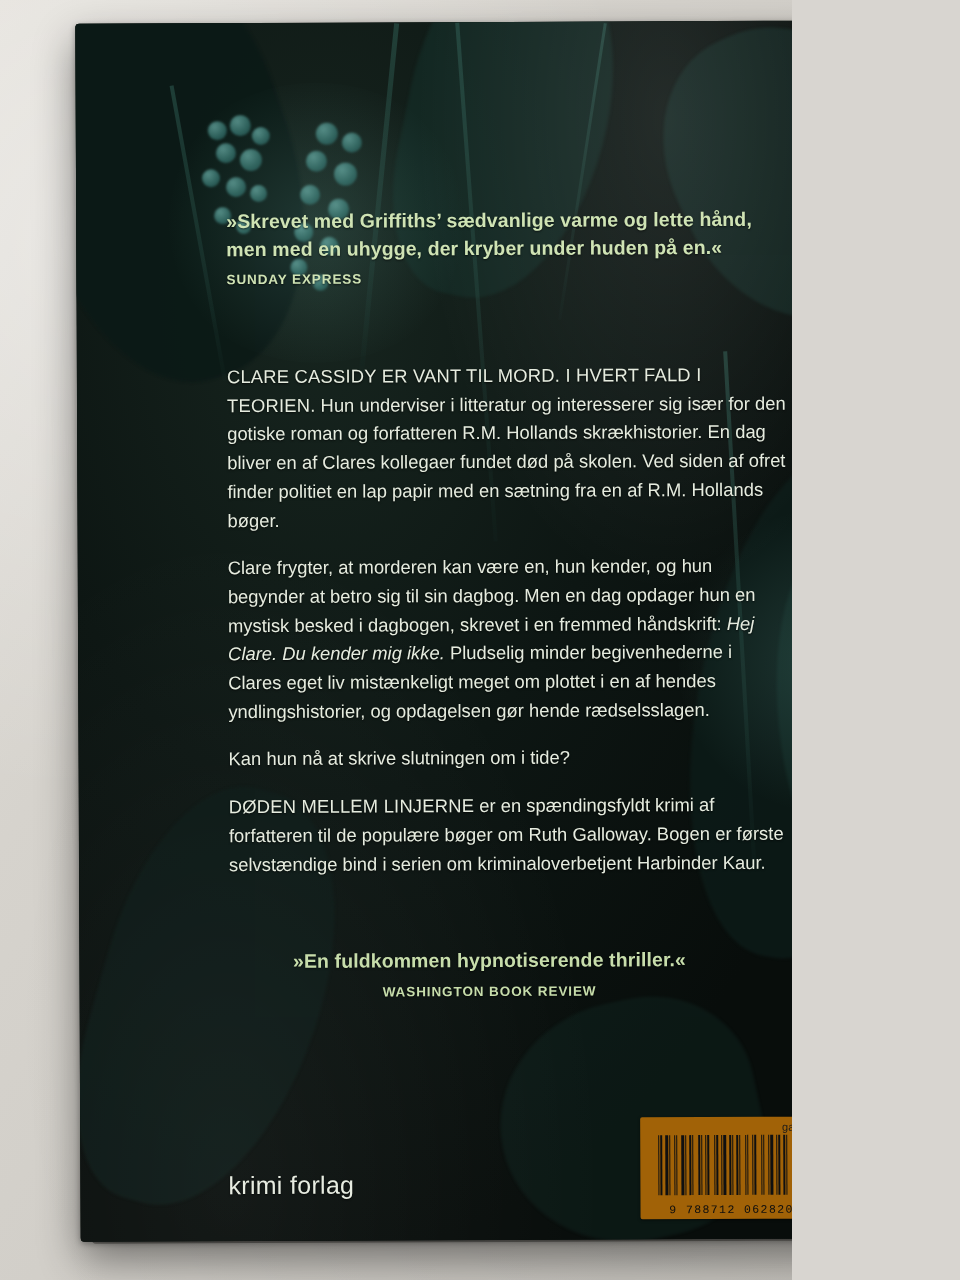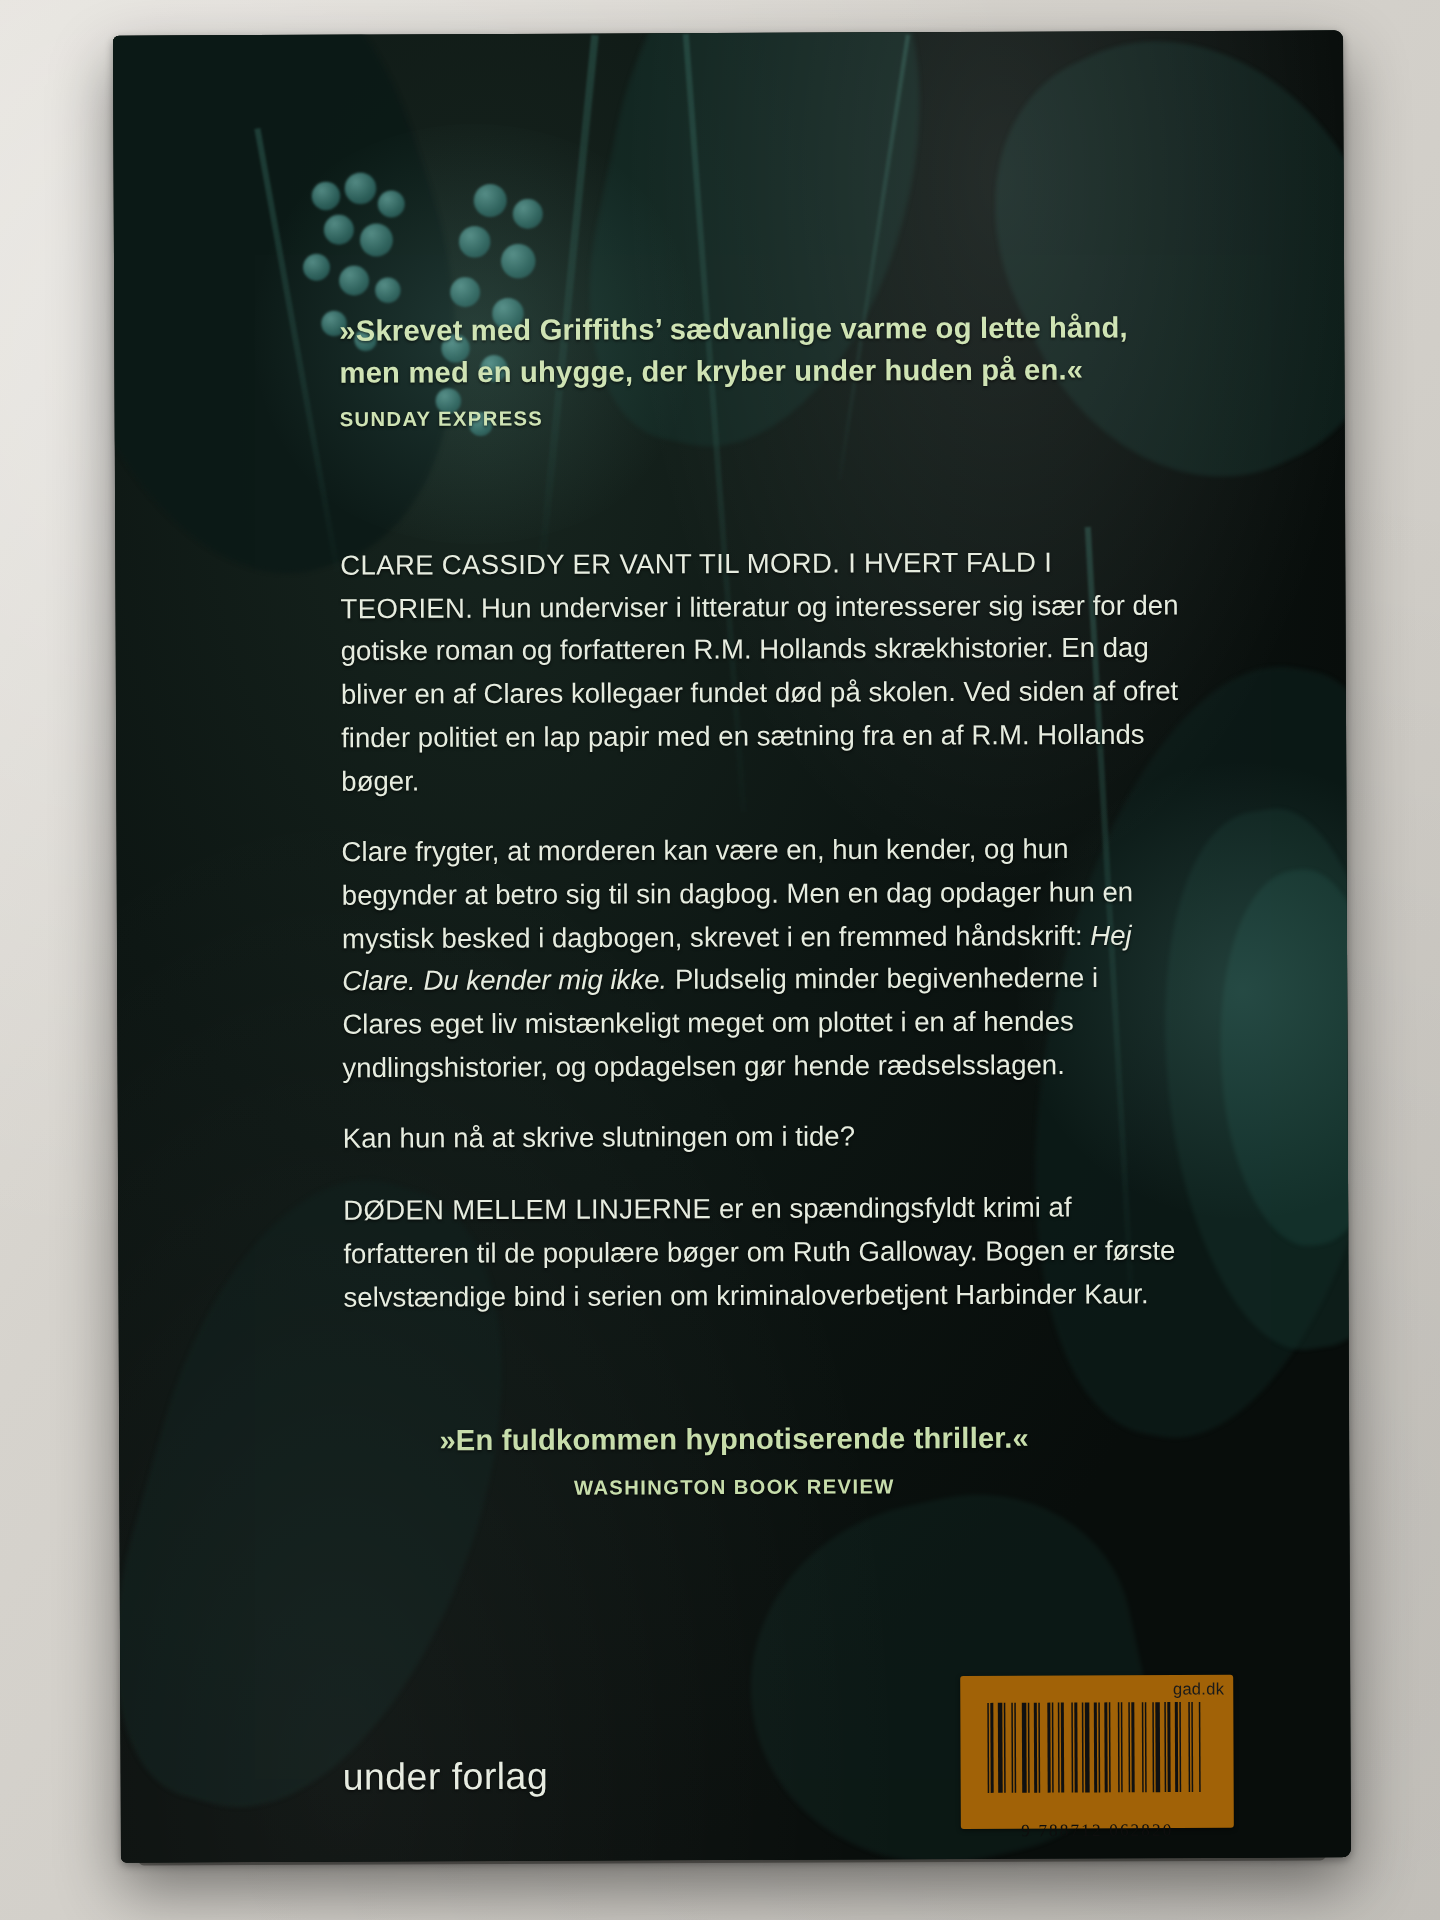--- a/index.html
+++ b/index.html
@@ -9,21 +9,21 @@
   }
   body {
     width: 960px;
     height: 1280px;
     overflow: hidden;
     font-family: "Liberation Sans", sans-serif;
   }
 
   #scene {
     position: relative;
-    width: 960px;
+    width: 792px;
     height: 1280px;
     background: linear-gradient(125deg, #e3e0da 0%, #d6d3cd 35%, #cfccc6 70%, #c9c6c0 100%);
     overflow: hidden;
   }
 
   
   #desk-texture {
     position: absolute;
     inset: 0;
     background-image:
@@ -191,26 +191,26 @@
     align-items: stretch;
     gap: 0;
     padding-left: 10px;
   }
   #barcode-bars span {
     display: block;
     background: #101010;
     margin-right: 1px;
   }
   #barcode-number {
-    margin-top: 20px;
+    margin-top: 8px;
     font-size: 11.5px;
     letter-spacing: 1.4px;
     color: #0e0e0e;
     text-align: center;
-    font-family: Liberation Serif, serif;
+    font-family: Liberation Mono, monospace;
   }
 
   
   #page-block {
     position: absolute;
     left: 92px;
     top: 1228px;
     width: 792px;
     height: 14px;
     background: linear-gradient(180deg, #9c9a93, #6e6c66);
@@ -292,21 +292,21 @@
         <p><span>Clare frygter, at morderen kan være en, hun kender, og hun begynder at betro sig til sin dagbog. Men en dag opdager hun en mystisk besked i dagbogen, skrevet i en fremmed håndskrift: </span><span class="ital">Hej Clare. Du kender mig ikke.</span><span> Pludselig minder begivenhederne i Clares eget liv mistænkeligt meget om plottet i en af hendes yndlingshistorier, og opdagelsen gør hende rædselsslagen.</span></p>
         <p>Kan hun nå at skrive slutningen om i tide?</p>
         <p><span class="caps">DØDEN MELLEM LINJERNE</span><span> er en spændingsfyldt krimi af forfatteren til de populære bøger om Ruth Galloway. Bogen er første selvstændige bind i serien om kriminaloverbetjent Harbinder Kaur.</span></p>
       </div>
 
       <div class="pull-quote" id="quote-bottom">
         <span>»En fuldkommen hypnotiserende thriller.«</span>
         <span class="attrib">WASHINGTON BOOK REVIEW</span>
       </div>
 
-      <div id="publisher">under forlag</div>
+      <div id="publisher">krimi forlag</div>
 
       <div id="barcode-box">
         <div id="barcode-site">gad.dk</div>
         <div id="barcode-bars">
             <span style="width:1px;background:transparent;"></span>
             <span style="width:1px;"></span>
             <span style="width:2px;"></span>
             <span style="width:1px;background:transparent;"></span>
             <span style="width:3px;"></span>
             <span style="width:1px;"></span>

